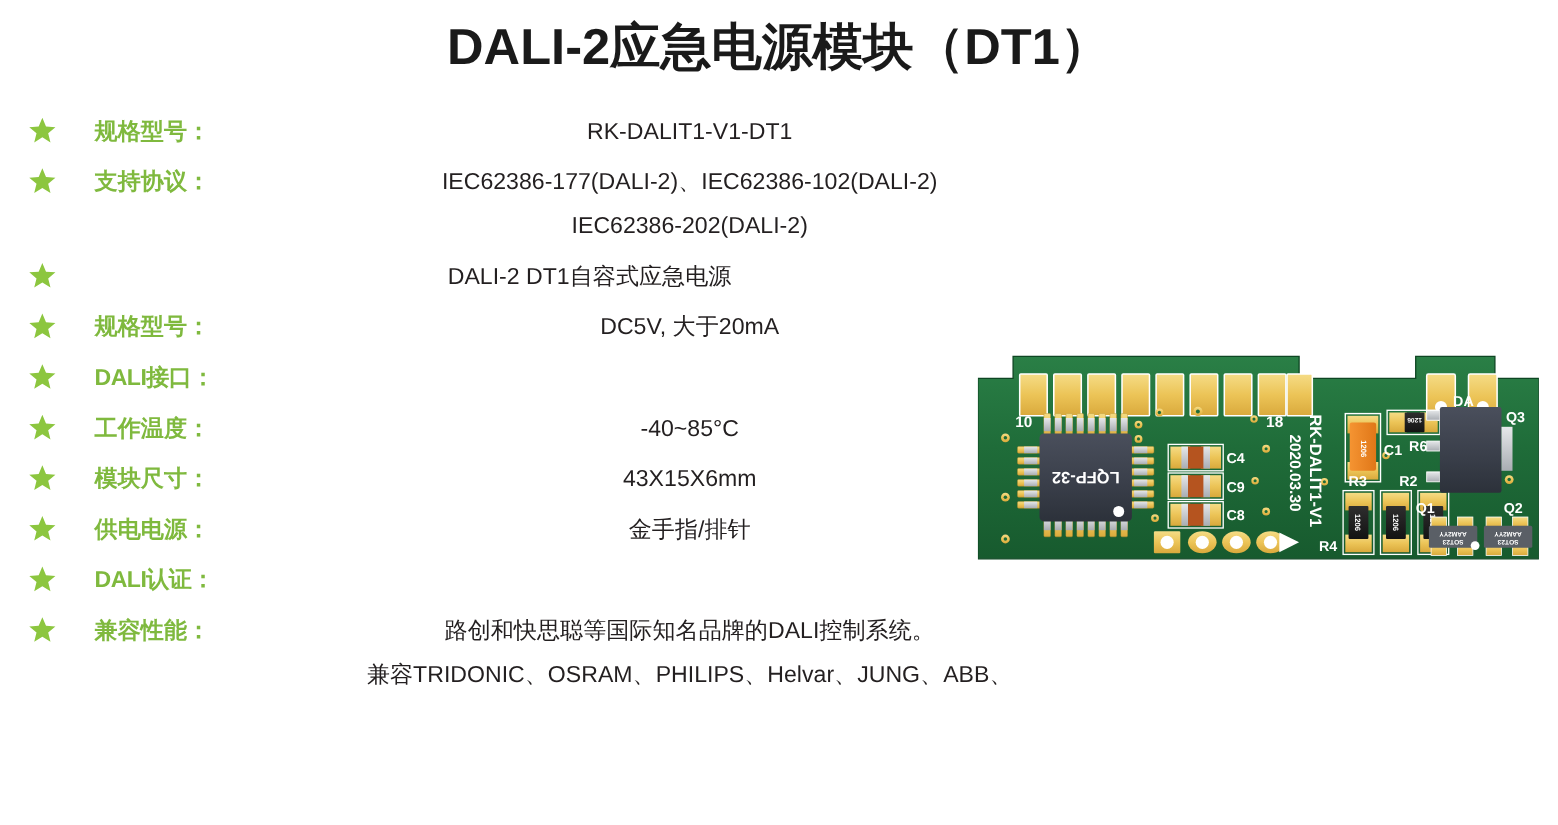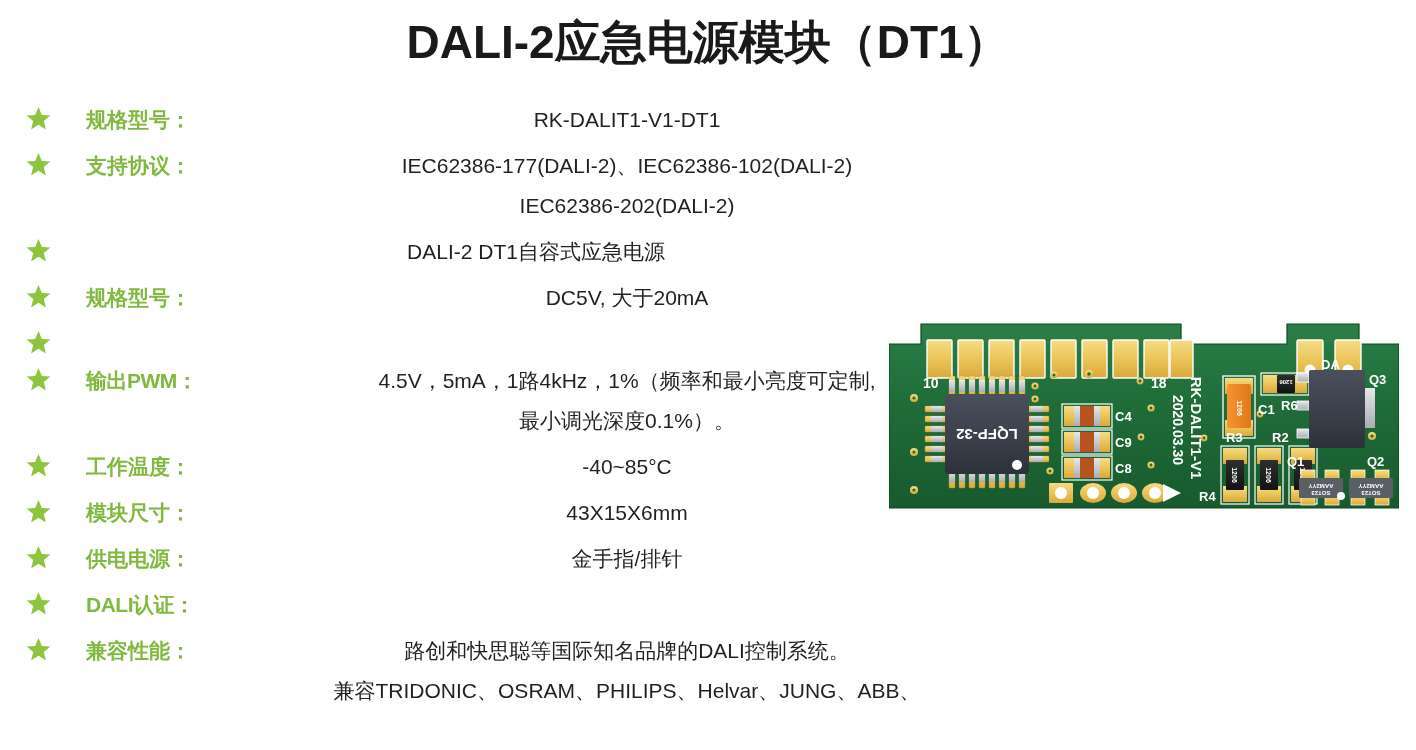--- a/index.html
+++ b/index.html
@@ -143,34 +143,23 @@
       <span class="vline">DC5V, 大于20mA</span>
     </div>
   </div>
 
   <div class="spec-row">
     <div class="star-cell">
       <svg class="star-icon" viewBox="0 0 24 24">
         <polygon points="12,1 15.2,8.6 23.4,9.2 17.1,14.5 19.1,22.5 12,18.1 4.9,22.5 6.9,14.5 0.6,9.2 8.8,8.6" fill="#8cc63f"></polygon>
       </svg>
     </div>
-  </div>
-
-  <div class="spec-row">
-    <div class="star-cell">
-      <svg class="star-icon" viewBox="0 0 24 24">
-        <polygon points="12,1 15.2,8.6 23.4,9.2 17.1,14.5 19.1,22.5 12,18.1 4.9,22.5 6.9,14.5 0.6,9.2 8.8,8.6" fill="#8cc63f"></polygon>
-      </svg>
-    </div>
-    <div class="label-cell wide">输出PWM：</div>
-    <div class="value-cell">
-      <span class="vline">4.5V，5mA，1路4kHz，1%（频率和最小亮度可定制,</span>
-      <span class="vline">最小调光深度0.1%）。</span>
-    </div>
-  </div>
+    <div class="label-cell wide">DALI接口：</div>
+  </div>
+
 
   <div class="spec-row">
     <div class="star-cell">
       <svg class="star-icon" viewBox="0 0 24 24">
         <polygon points="12,1 15.2,8.6 23.4,9.2 17.1,14.5 19.1,22.5 12,18.1 4.9,22.5 6.9,14.5 0.6,9.2 8.8,8.6" fill="#8cc63f"></polygon>
       </svg>
     </div>
     <div class="label-cell">工作温度：</div>
     <div class="value-cell">
       <span class="vline">-40~85°C</span>

